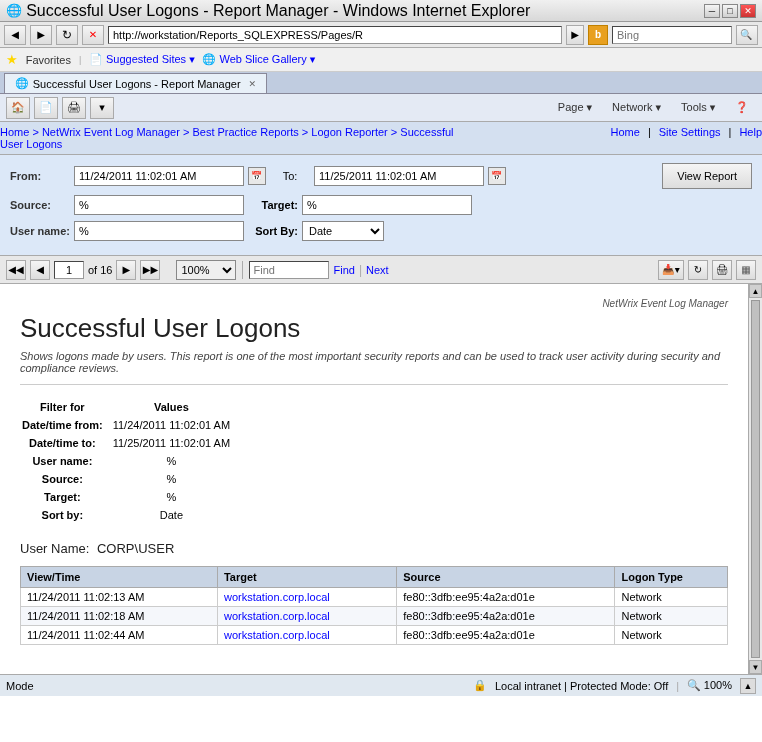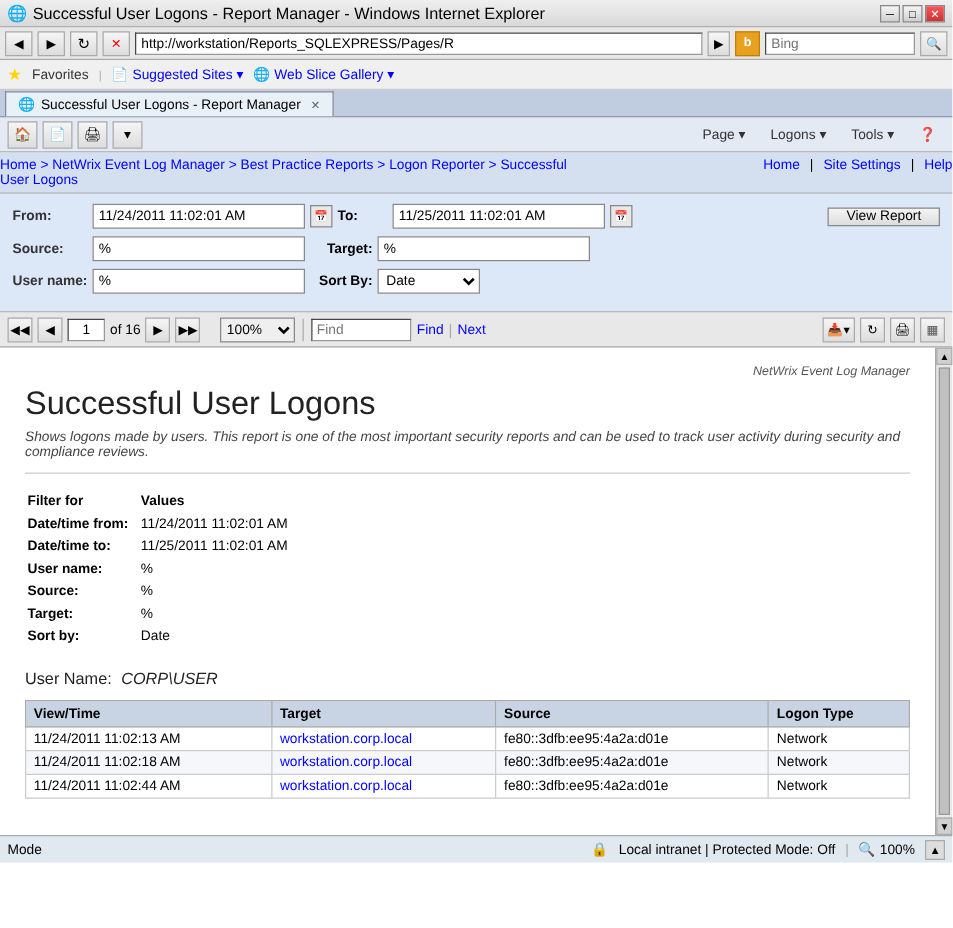--- a/index.html
+++ b/index.html
@@ -1,20 +1,20 @@
 <!DOCTYPE html>
 <html><head>
   <meta charset="utf-8">
   <style>
     * { margin: 0; padding: 0; box-sizing: border-box; }
     body { font-family: 'Segoe UI', Tahoma, Arial, sans-serif; font-size: 12px; background: #fff; width: 762px; height: 742px; overflow: hidden; }
 
     
     .title-bar { background: linear-gradient(to bottom, #f0f0f0, #d8d8d8); height: 22px; display: flex; align-items: center; padding: 0 6px; border-bottom: 1px solid #999; font-size: 11px; }
-    .title-bar-text { flex: 1; font-size: 13px; }
+    .title-bar-text { flex: 1; font-size: 16px; }
     .title-bar-buttons { display: flex; gap: 2px; }
     .tb-btn { width: 16px; height: 14px; border: 1px solid #888; background: linear-gradient(to bottom, #f5f5f5, #d0d0d0); font-size: 9px; display: flex; align-items: center; justify-content: center; cursor: pointer; }
 
     
     .address-bar { background: #e8e8e8; height: 26px; display: flex; align-items: center; padding: 0 4px; gap: 4px; border-bottom: 1px solid #aaa; }
     .nav-btn { width: 22px; height: 20px; border: 1px solid #aaa; background: linear-gradient(to bottom, #f5f5f5, #ddd); display: flex; align-items: center; justify-content: center; cursor: pointer; font-size: 10px; }
     .address-field { flex: 1; height: 18px; border: 1px inset #999; background: white; padding: 0 4px; font-size: 11px; }
     .go-btn { width: 22px; height: 20px; border: 1px solid #aaa; background: linear-gradient(to bottom, #f5f5f5, #ddd); display: flex; align-items: center; justify-content: center; }
     .search-field { width: 120px; height: 18px; border: 1px inset #999; background: white; padding: 0 4px; font-size: 11px; }
 
@@ -29,40 +29,40 @@
     .breadcrumb-right a { color: #00f; text-decoration: none; font-size: 11px; }
 
     
     .filter-form { background: #dce8f8; padding: 8px 10px; border-bottom: 1px solid #aaa; }
     .filter-row { display: flex; align-items: center; margin-bottom: 6px; gap: 4px; }
     .filter-label { width: 60px; font-size: 11px; font-weight: bold; color: #333; }
     .filter-input { height: 20px; border: 1px solid #888; padding: 1px 4px; font-size: 11px; background: white; }
     .filter-input-wide { width: 170px; }
     .filter-input-short { width: 170px; }
     .date-btn { width: 18px; height: 18px; border: 1px solid #888; background: #e8e8e8; font-size: 9px; display: flex; align-items: center; justify-content: center; cursor: pointer; }
-    .view-report-btn { height: 15px; padding: 0 14px; border: 1px solid #888; background: linear-gradient(to bottom, #f5f5f5, #ddd); font-size: 11px; cursor: pointer; }
+    .view-report-btn { height: 26px; padding: 0 14px; border: 1px solid #888; background: linear-gradient(to bottom, #f5f5f5, #ddd); font-size: 11px; cursor: pointer; }
     .sort-select { height: 20px; border: 1px solid #888; font-size: 11px; padding: 0 2px; background: white; }
 
     
     .toolbar { background: #e8e8e8; height: 28px; display: flex; align-items: center; padding: 0 6px; gap: 4px; border-bottom: 1px solid #aaa; }
     .tool-btn { width: 20px; height: 20px; border: 1px solid #aaa; background: linear-gradient(to bottom, #f5f5f5, #ddd); display: flex; align-items: center; justify-content: center; font-size: 10px; cursor: pointer; }
     .page-input { width: 30px; height: 18px; border: 1px inset #999; text-align: center; font-size: 11px; }
     .page-of { font-size: 11px; }
     .zoom-select { width: 60px; height: 20px; border: 1px solid #888; font-size: 11px; }
     .find-input { width: 80px; height: 18px; border: 1px inset #999; font-size: 11px; padding: 0 3px; }
     .find-link { font-size: 11px; color: #00f; cursor: pointer; }
     .toolbar-sep { width: 1px; height: 18px; background: #aaa; margin: 0 2px; }
     .report-inner { padding: 14px 20px; }
     .report-header-logo { text-align: right; font-size: 10px; color: #555; font-style: italic; margin-bottom: 4px; }
     .report-title { font-size: 26px; font-weight: normal; color: #222; margin-bottom: 6px; }
     .report-desc { font-size: 11px; font-style: italic; color: #444; margin-bottom: 12px; border-bottom: 1px solid #ccc; padding-bottom: 10px; }
 
     
     .filter-table { margin-bottom: 16px; }
-    .filter-table tr td { font-size: 11px; padding: 2px 8px 2px 0; vertical-align: top; }
+    .filter-table tr td { font-size: 11px; padding: 2px 8px 2px 0; vertical-align: top; text-align: center; }
     .filter-table tr td:first-child { font-weight: bold; white-space: nowrap; }
 
     
     .user-section { margin-bottom: 10px; }
     .user-name-label { font-size: 13px; margin-bottom: 6px; color: #222; }
 
     
     .data-table { width: 100%; border-collapse: collapse; font-size: 11px; }
     .data-table th { background: #c8d4e4; border: 1px solid #aaa; padding: 4px 6px; text-align: left; font-weight: bold; }
     .data-table td { border: 1px solid #ccc; padding: 3px 6px; }
@@ -129,21 +129,21 @@
 </div>
 
 <div class="ie-toolbar-row">
   <div style="display:flex;gap:4px;flex:1;align-items:center;">
     <div style="width:24px;height:22px;background:linear-gradient(to bottom,#f5f5f5,#ddd);border:1px solid #aaa;display:flex;align-items:center;justify-content:center;font-size:11px;">🏠</div>
     <div style="width:24px;height:22px;background:linear-gradient(to bottom,#f5f5f5,#ddd);border:1px solid #aaa;display:flex;align-items:center;justify-content:center;font-size:11px;">📄</div>
     <div style="width:24px;height:22px;background:linear-gradient(to bottom,#f5f5f5,#ddd);border:1px solid #aaa;display:flex;align-items:center;justify-content:center;font-size:11px;">🖨</div>
     <div style="width:24px;height:22px;background:linear-gradient(to bottom,#f5f5f5,#ddd);border:1px solid #aaa;display:flex;align-items:center;justify-content:center;font-size:11px;">▾</div>
   </div>
   <div class="ie-toolbar-btn">Page ▾</div>
-  <div class="ie-toolbar-btn">Logons ▾</div>
+  <div class="ie-toolbar-btn">Network ▾</div>
   <div class="ie-toolbar-btn">Tools ▾</div>
   <div class="ie-toolbar-btn">❓</div>
 </div>
 
 <div class="breadcrumb-bar">
   <div class="breadcrumb-left">
     <a href="#">Home</a>
     <span> &gt; </span>
     <a href="#">NetWrix Event Log Manager</a>
     <span> &gt; </span>
@@ -160,21 +160,21 @@
     <span> | </span>
     <a href="#">Help</a>
   </div>
 </div>
 
 <div class="filter-form">
   <div class="filter-row">
     <span class="filter-label">From:</span>
     <input class="filter-input filter-input-wide" value="11/24/2011 11:02:01 AM" style="">
     <div class="date-btn">📅</div>
-    <span style="width:40px;text-align:left;font-size:11px;font-weight:bold;">To:</span>
+    <span style="width:40px;text-align:center;font-size:11px;font-weight:normal;">To:</span>
     <input class="filter-input filter-input-short" value="11/25/2011 11:02:01 AM" style="">
     <div class="date-btn">📅</div>
     <div style="flex:1;"></div>
     <button class="view-report-btn">View Report</button>
   </div>
   <div class="filter-row">
     <span class="filter-label">Source:</span>
     <input class="filter-input filter-input-wide" value="%" style="">
     <span style="width:50px;text-align:right;font-size:11px;font-weight:bold;">Target:</span>
     <input class="filter-input filter-input-short" value="%" style="">
@@ -254,21 +254,21 @@
         <tr>
           <td>Sort by:</td>
           <td>Date</td>
         </tr>
       </tbody>
         </table>
 
       <div class="user-section">
         <div class="user-name-label">
           <span>User Name:</span>
-          <span style="margin-left:4px;font-style:italic;">CORP\USER</span>
+          <span style="margin-left:4px;">CORP\USER</span>
         </div>
       </div>
 
       <table class="data-table">
         <thead>
           <tr>
             <th>View/Time</th>
             <th>Target</th>
             <th>Source</th>
             <th>Logon Type</th>

